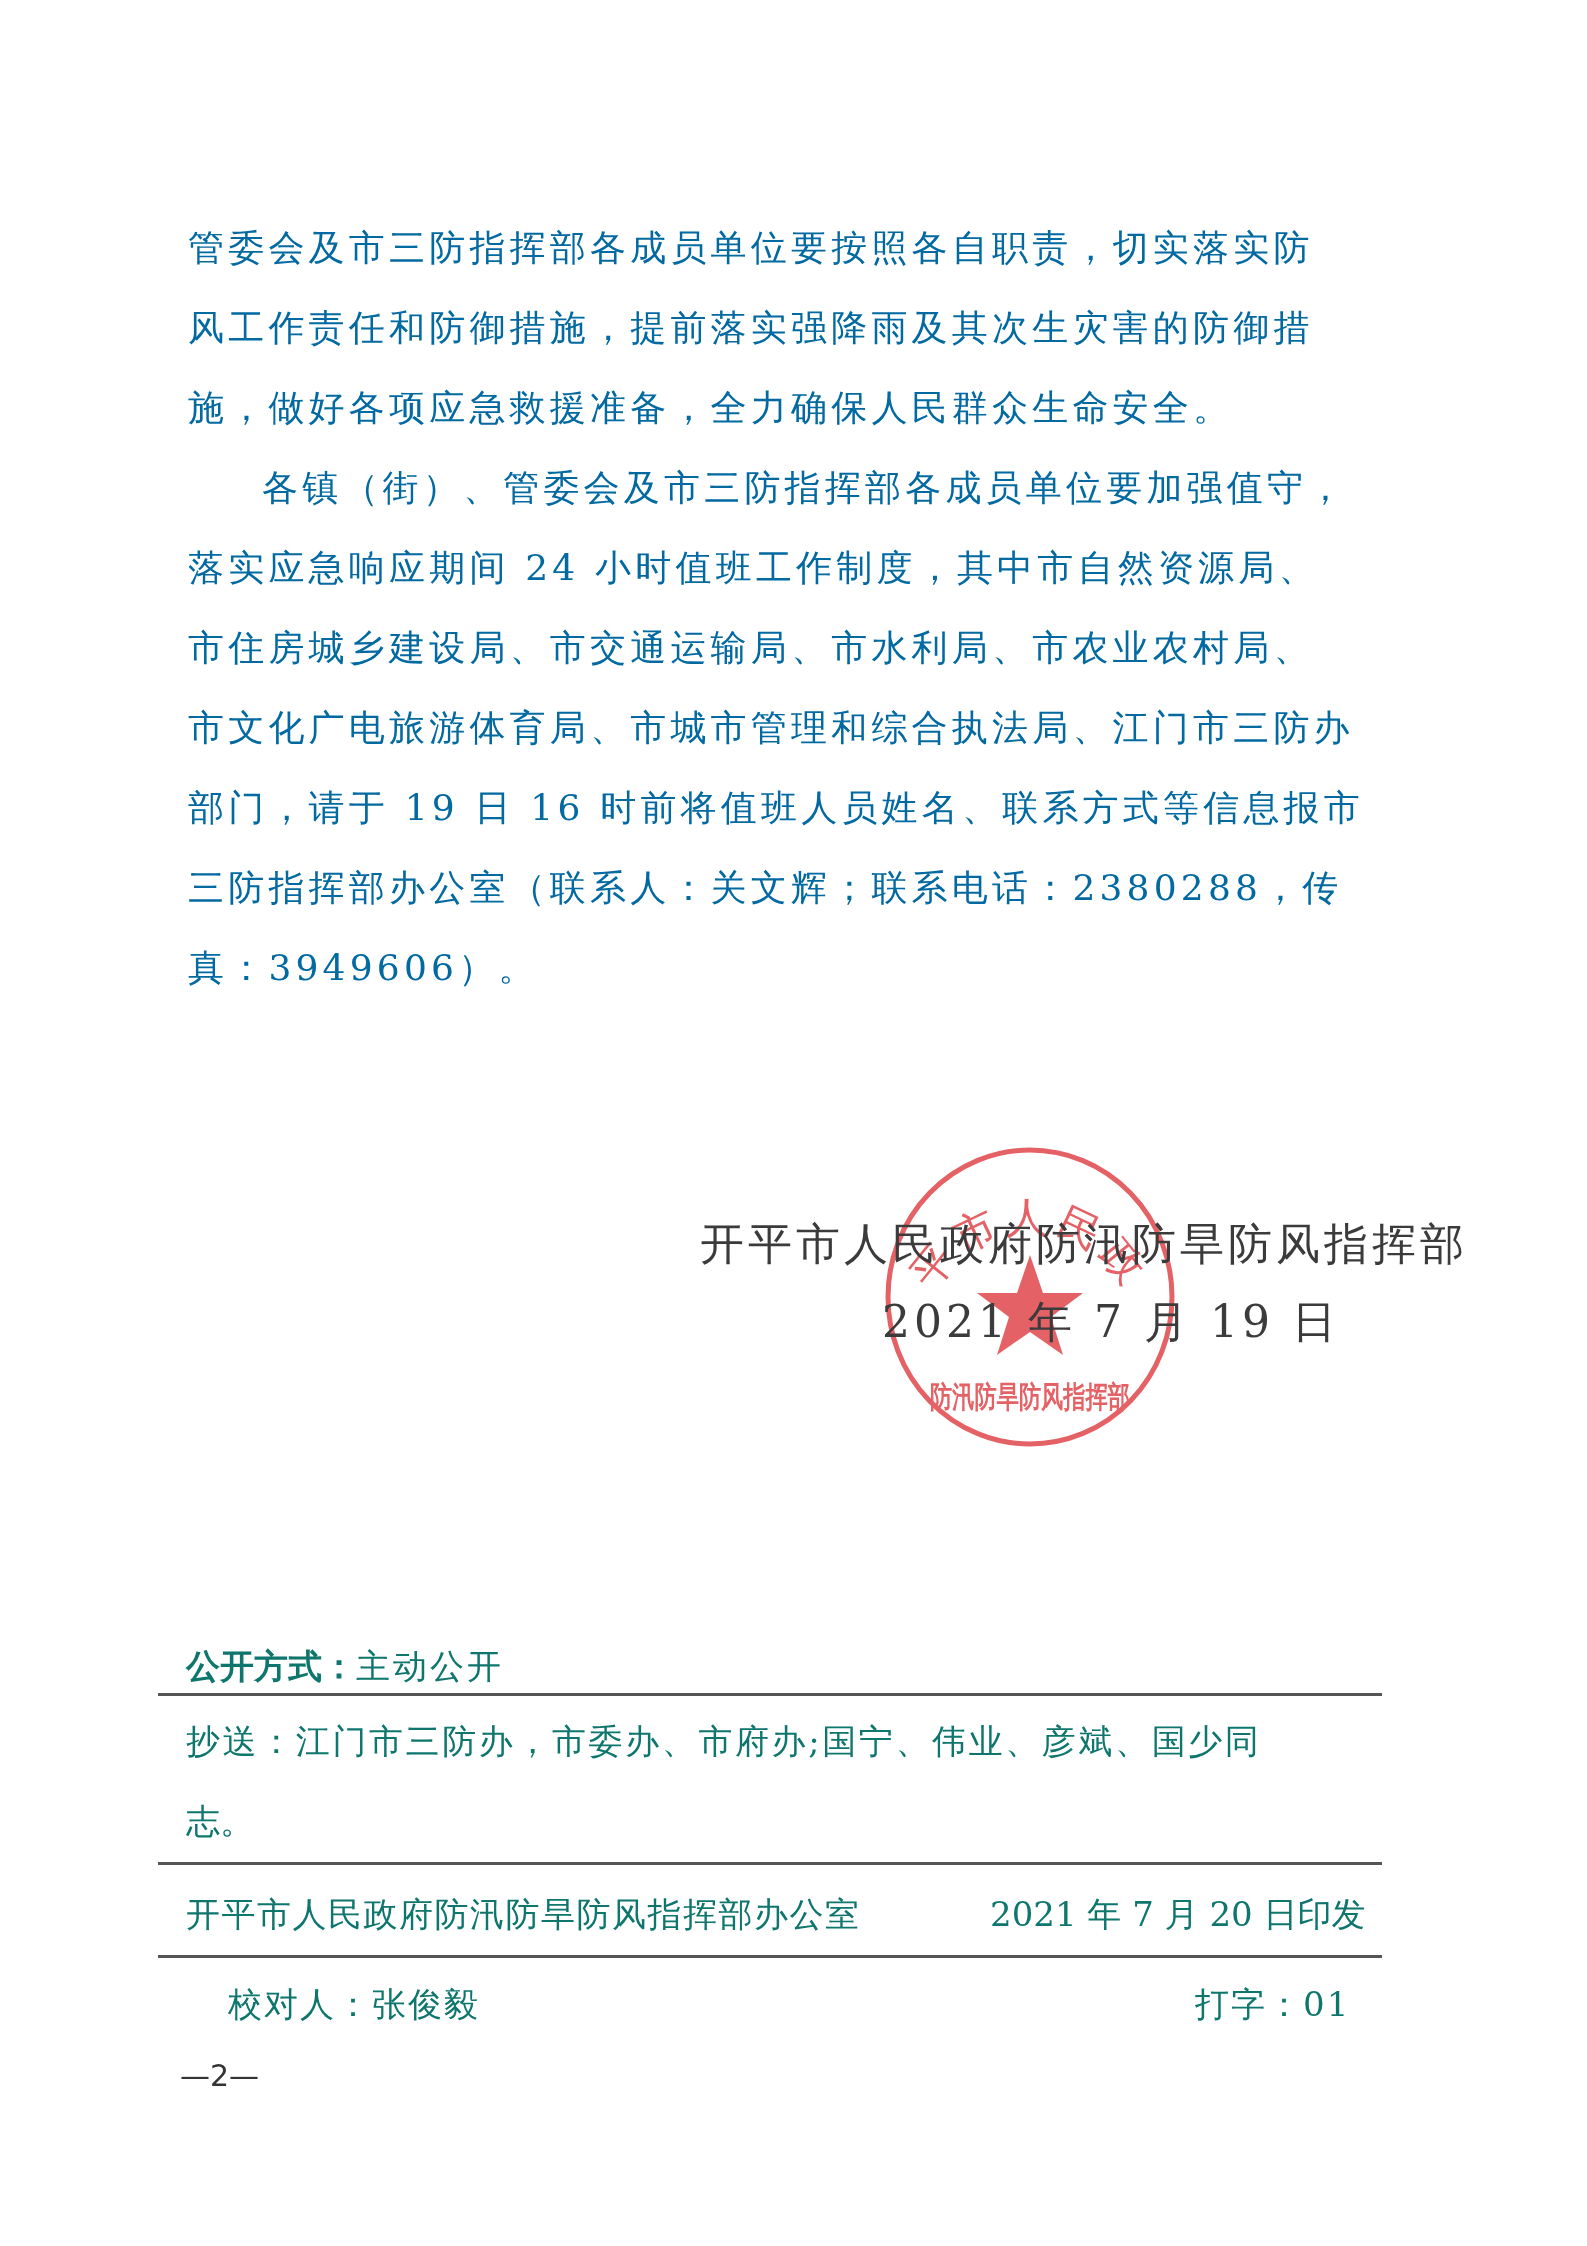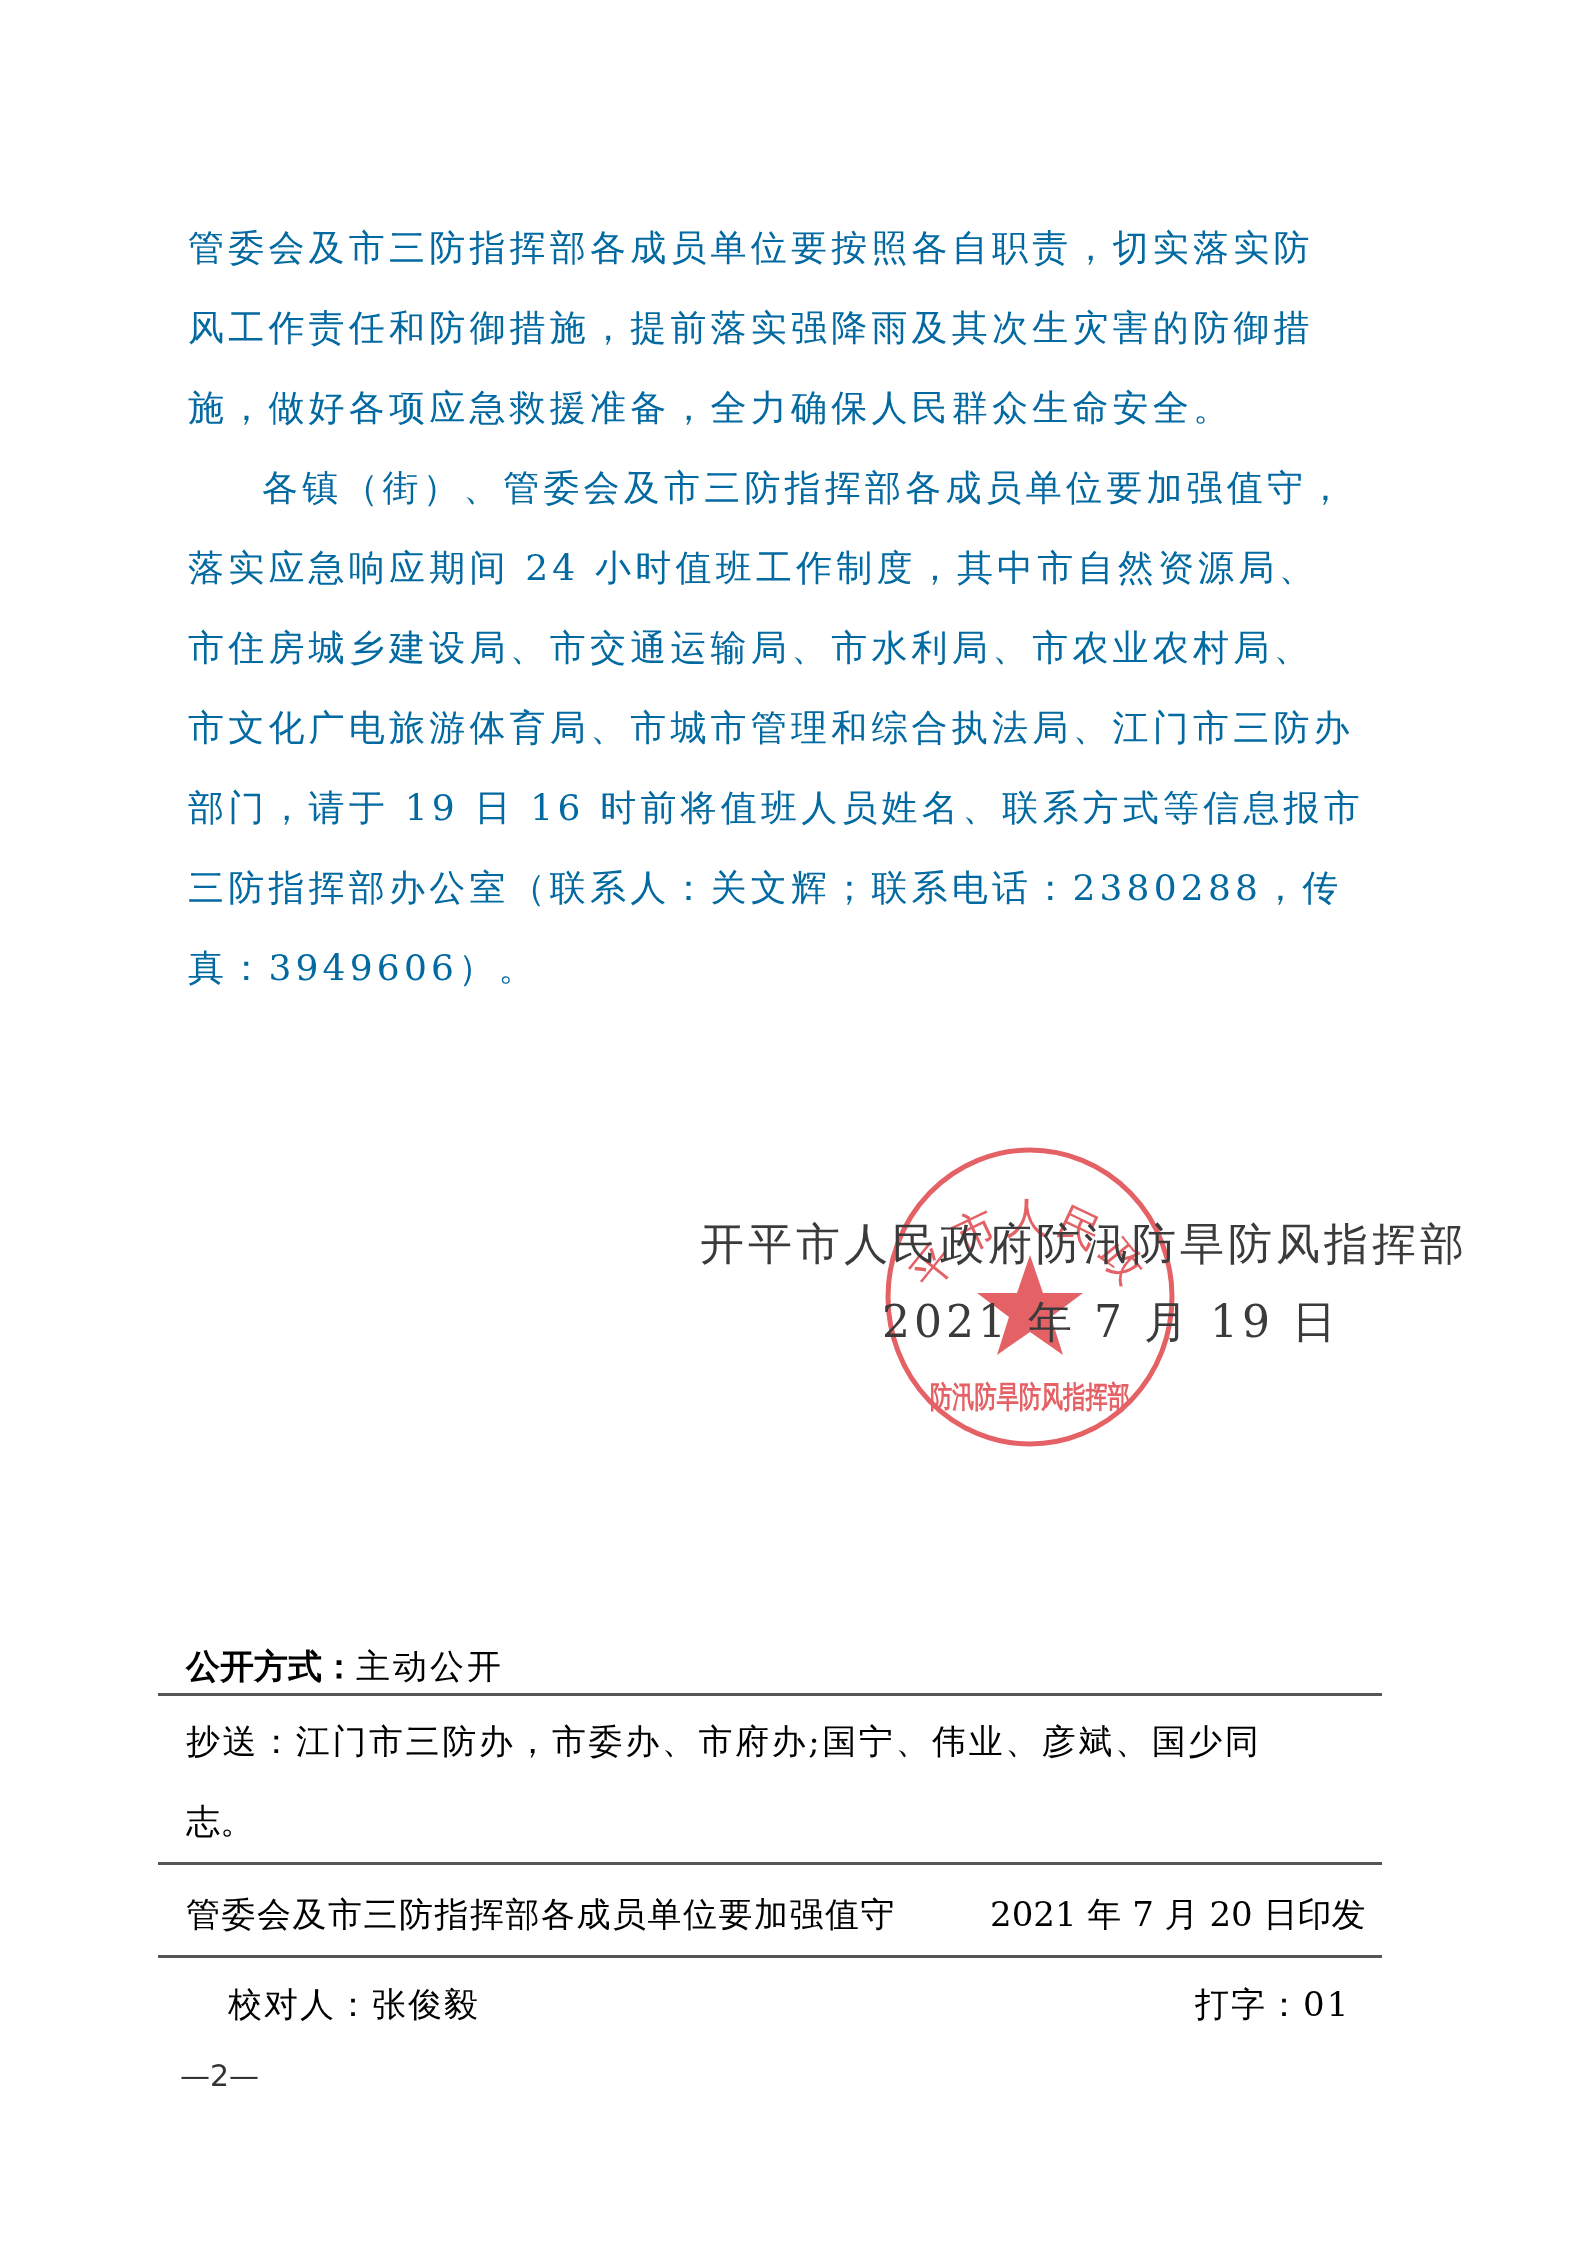--- a/index.html
+++ b/index.html
@@ -21,21 +21,21 @@
     }
     .stamp {
       position: absolute; left: 880px; top: 1145px; width: 300px; height: 305px;
       z-index: 2; opacity: 0.85;
     }
     .rule {
       position: absolute; left: 158px; width: 1224px; height: 3px; background: #555;
     }
     .footer-line {
       position: absolute; font-size: 34px; line-height: 42px; white-space: nowrap;
-      color: #000000;
+      color: #0f766e;
     }
     .bold-label { font-family: "DejaVu Sans", "Liberation Sans", sans-serif; font-weight: bold; }
     .page-number {
       position: absolute; left: 180px; top: 2058px; font-size: 30px; color: #333;
       font-family: "DejaVu Sans", "Liberation Sans", sans-serif;
     }
   </style>
 </head>
 <body>
 
@@ -73,21 +73,21 @@
   <div class="footer-line" style="left:186px; top:1645px;">
     <span class="bold-label">公开方式：</span><span style="letter-spacing:3px;">主动公开</span>
   </div>
   <div class="rule" style="top:1693px;"></div>
 
   <div class="footer-line" style="left:186px; top:1720px; letter-spacing:2.6px;">抄送：江门市三防办，市委办、市府办;国宁、伟业、彦斌、国少同</div>
   <div class="footer-line" style="left:186px; top:1800px;">志。</div>
 
   <div class="rule" style="top:1862px;"></div>
 
-  <div class="footer-line" style="left:186px; top:1893px; letter-spacing:1.5px;">管委会及市三防指挥部各成员单位要加强值守</div>
+  <div class="footer-line" style="left:186px; top:1893px; letter-spacing:1.5px;">开平市人民政府防汛防旱防风指挥部办公室</div>
   <div class="footer-line" style="left:990px; top:1893px;">2021 年 7 月 20 日印发</div>
 
   <div class="rule" style="top:1955px;"></div>
 
   <div class="footer-line" style="left:186px; top:1983px; letter-spacing:2px;margin-left:42px;">校对人：张俊毅</div>
   <div class="footer-line" style="left:1195px; top:1983px; letter-spacing:2px;">打字：01</div>
 
   <div class="page-number">—2—</div>
 </div>
 

